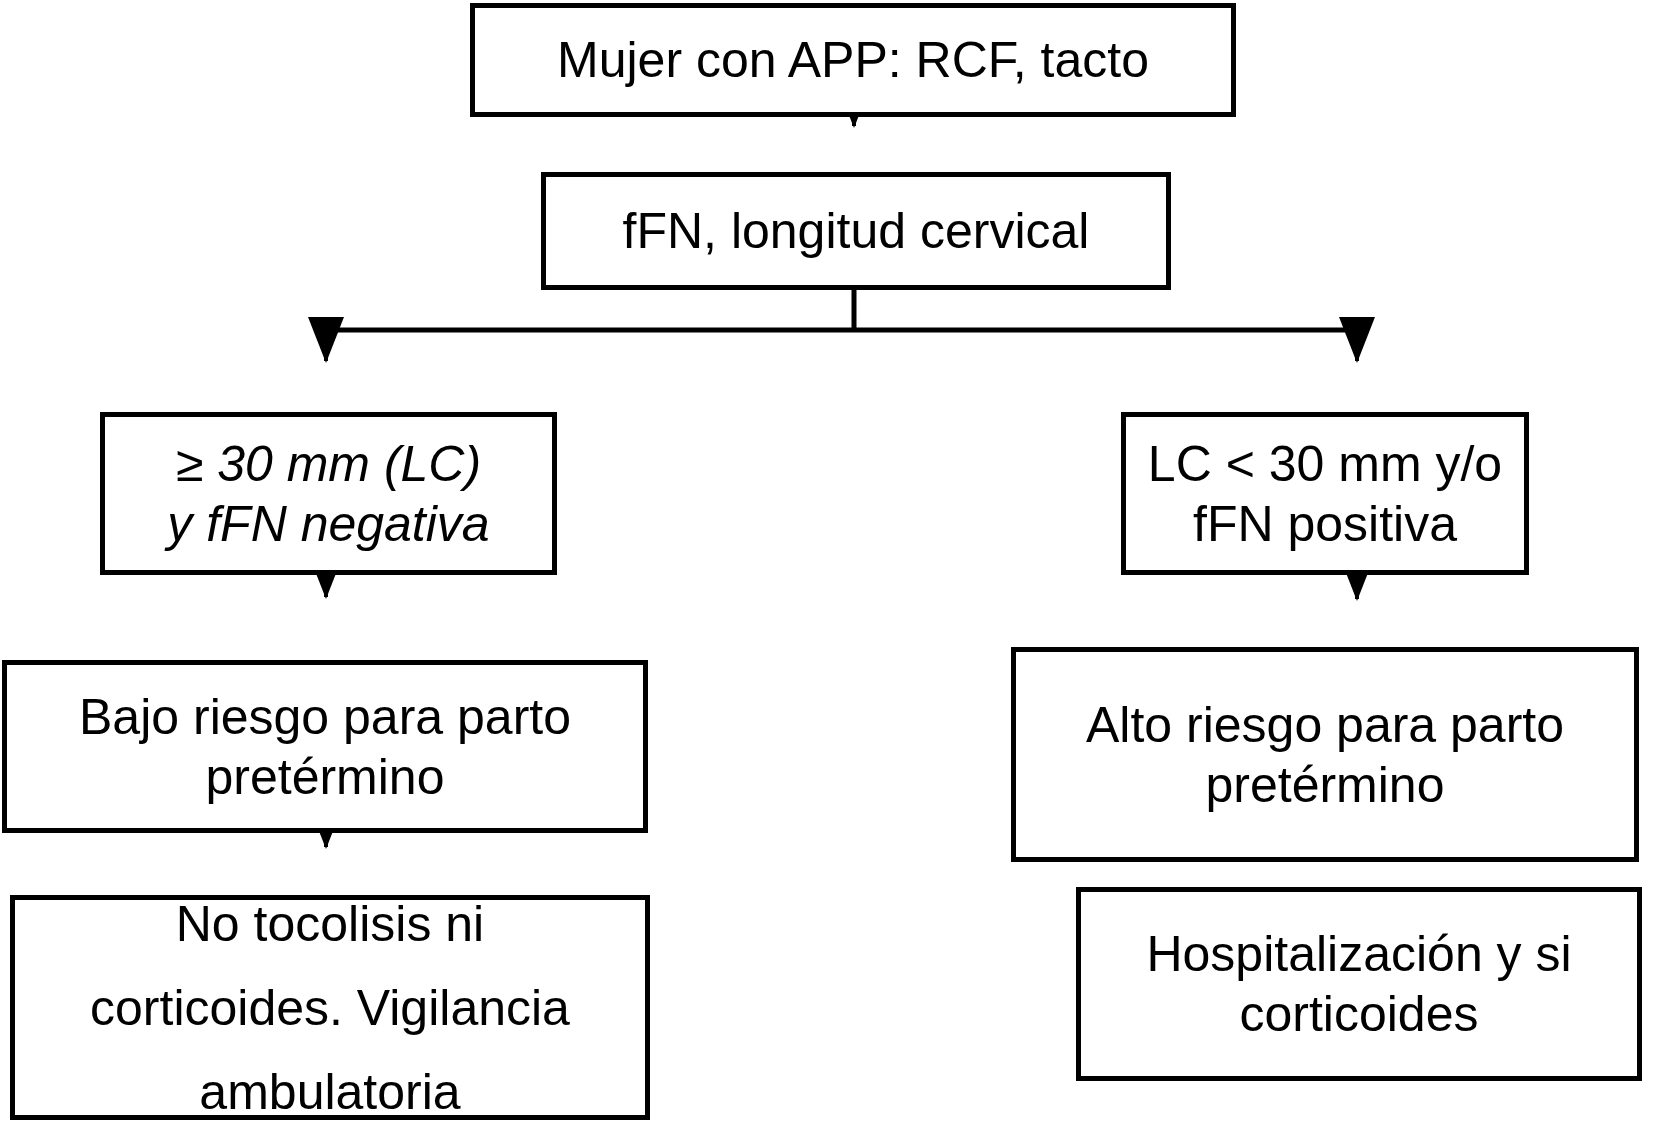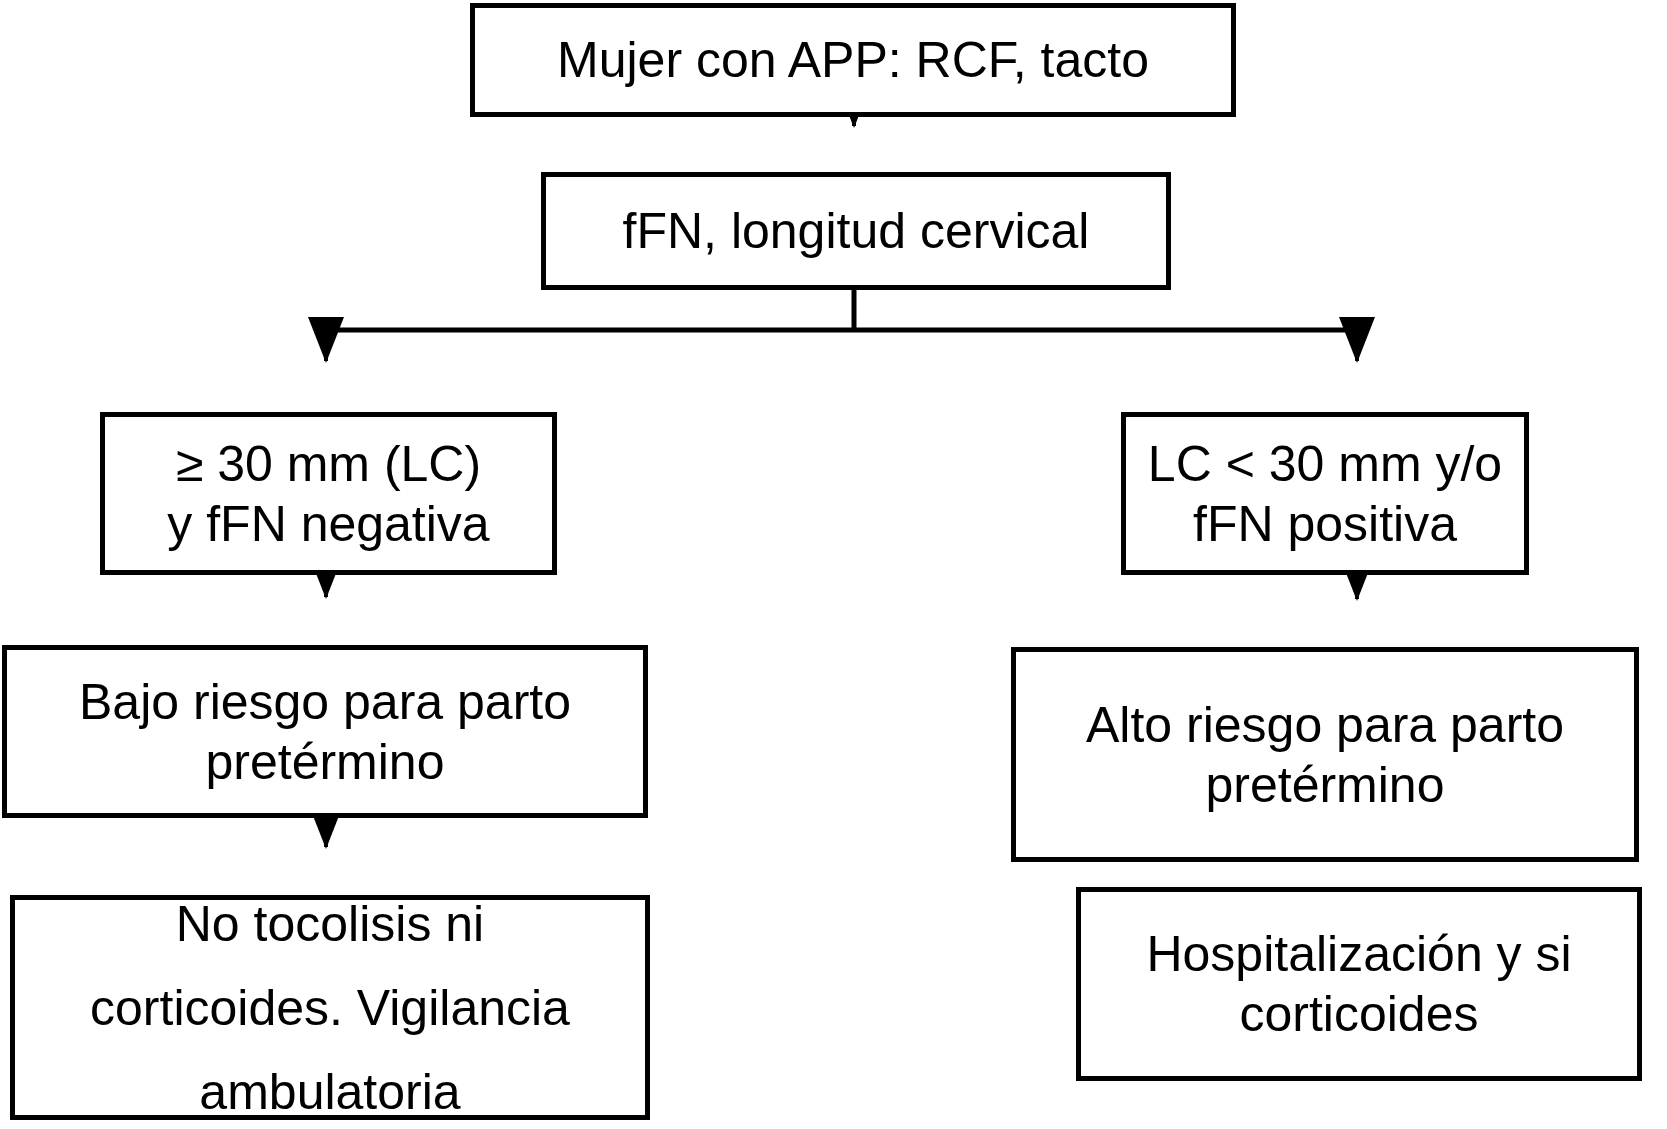--- a/index.html
+++ b/index.html
@@ -36,23 +36,23 @@
     text-align: center;
     font-size: 50px;
     line-height: 60px;
   }
   .node .line {
     white-space: nowrap;
   }
   
   #node-start        { left: 470px;  top: 3px;   width: 766px; height: 114px; }
   #node-tests        { left: 541px;  top: 172px; width: 630px; height: 118px; }
-  #node-neg          { left: 100px;  top: 412px; width: 457px; height: 163px; }
+  #node-neg          { left: 100px;  top: 412px; width: 457px; height: 163px; font-style: italic; }
   #node-pos          { left: 1121px; top: 412px; width: 408px; height: 163px; }
-  #node-lowrisk      { left: 2px;    top: 645px; width: 646px; height: 173px; }
+  #node-lowrisk      { left: 2px;    top: 660px; width: 646px; height: 173px; }
   #node-highrisk     { left: 1011px; top: 647px; width: 628px; height: 215px; }
   #node-lowrisk-mgmt { left: 10px;   top: 895px; width: 640px; height: 225px; gap: 24px; }
   #node-highrisk-mgmt{ left: 1076px; top: 887px; width: 566px; height: 194px; }
 </style>
 </head>
 <body>
 
 <div id="canvas">
 
   <svg id="connector-layer" viewBox="0 0 1667 1129" xmlns="http://www.w3.org/2000/svg">

